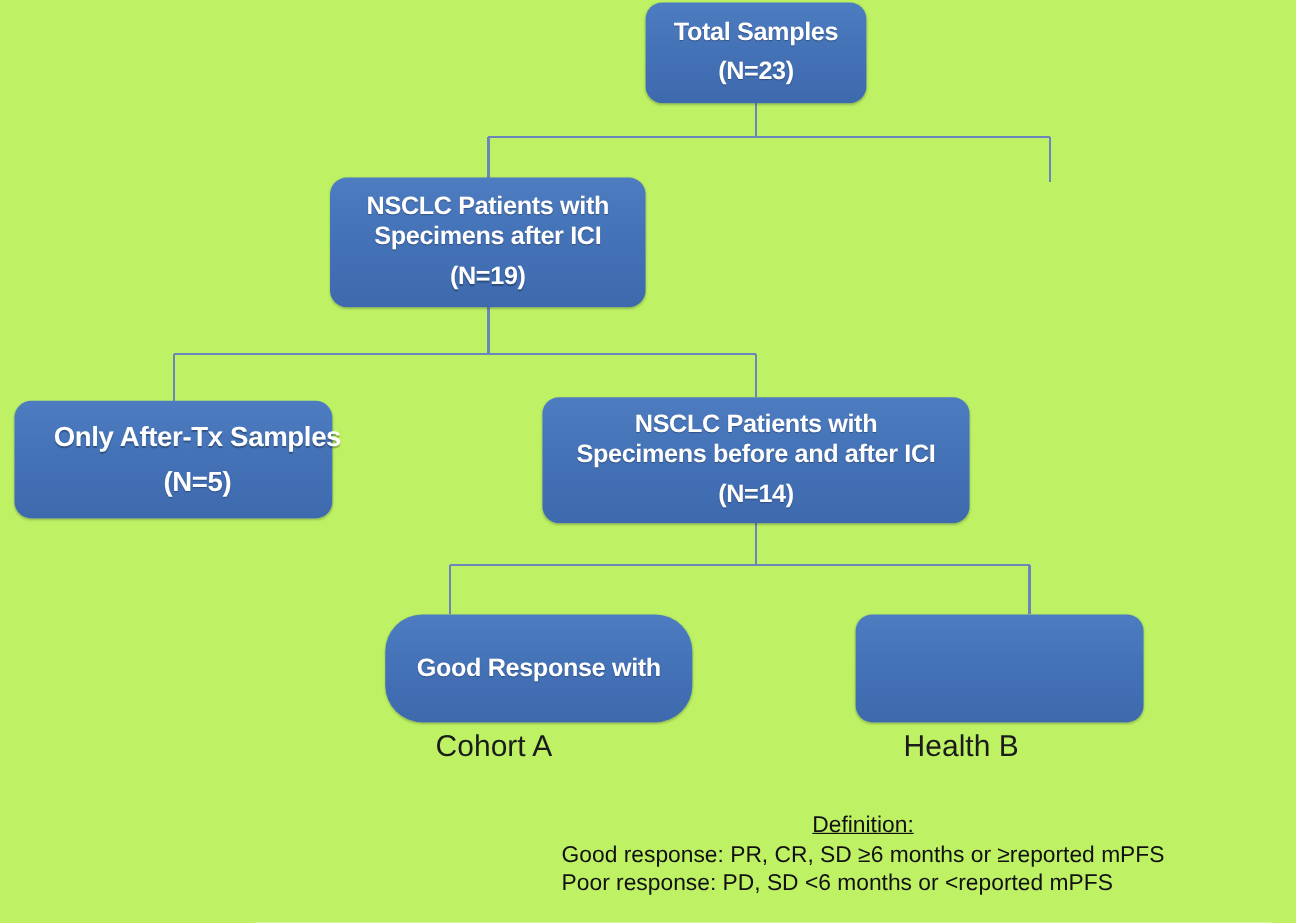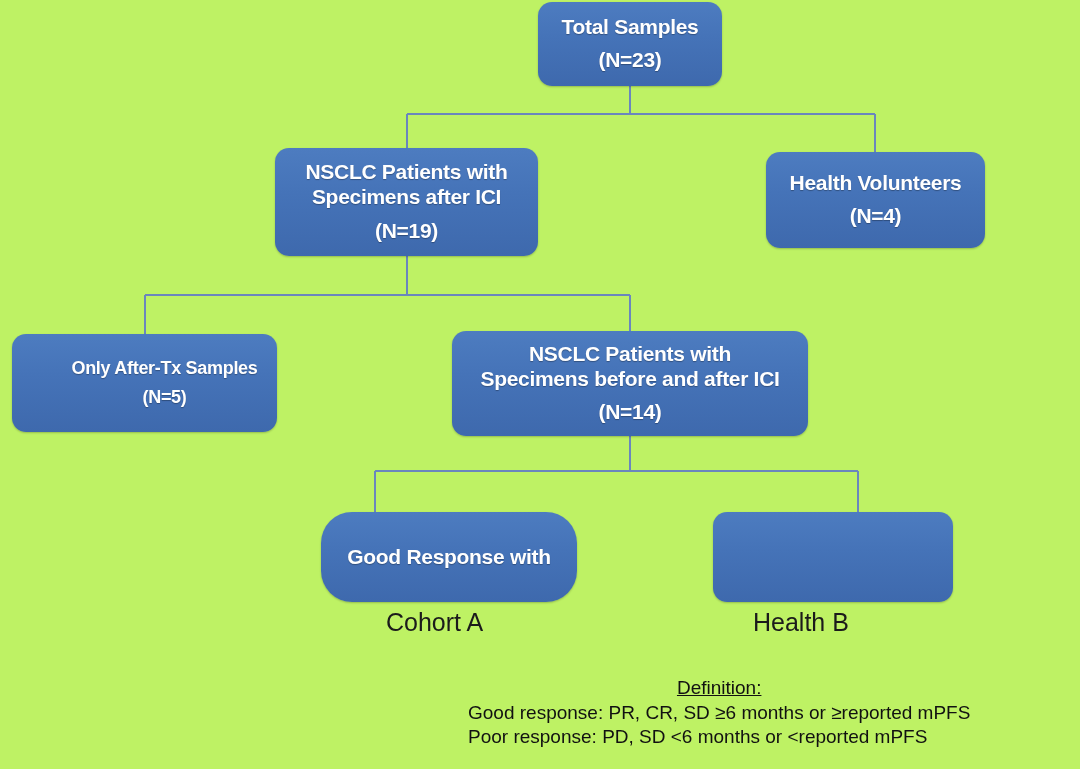--- a/index.html
+++ b/index.html
@@ -56,35 +56,35 @@
   }
   .node .count {
     display: block;
     margin-top: 0.42em;
   }
 
   
   #node-total        { left: 538px;  top: 2px;   width: 184px; height: 84px;  font-size: 21px; }
   #node-after-ici    { left: 275px;  top: 148px; width: 263px; height: 108px; font-size: 21px; }
   #node-volunteers   { left: 766px;  top: 152px; width: 219px; height: 96px;  font-size: 21px; }
-  #node-only-after   { left: 12px;   top: 334px; width: 265px; height: 98px;  font-size: 18px; padding-left: 40px; }
+  #node-only-after   { left: 12px;   top: 334px; width: 265px; height: 98px;  font-size: 23px; padding-left: 40px; }
   #node-before-after { left: 452px;  top: 331px; width: 356px; height: 105px; font-size: 21px; }
   #node-good         { left: 321px;  top: 512px; width: 256px; height: 90px;  font-size: 21px; border-radius: 31px; }
   #node-poor         { left: 713px;  top: 512px; width: 240px; height: 90px;  font-size: 21px; }
 
   
   .cohort-label {
     position: absolute;
     z-index: 2;
     font-size: 25px;
     color: #1b1b1b;
     font-weight: normal;
     white-space: nowrap;
   }
-  #cohort-a { left: 363px; top: 608px; margin-left: 23px; }
+  #cohort-a { left: 363px; top: 608px; }
   #cohort-b { left: 753px; top: 608px; }
 
   
   #definition-block {
     position: absolute;
     z-index: 2;
     left: 468px;
     top: 676px;
     font-size: 19px;
     color: #111111;
@@ -127,24 +127,20 @@
     <span class="line">Total Samples</span>
     <span class="count">(N=23)</span>
   </div>
 
   <div class="node" id="node-after-ici">
     <span class="line">NSCLC Patients with</span>
     <span class="line">Specimens after ICI</span>
     <span class="count">(N=19)</span>
   </div>
 
-  <div class="node" id="node-volunteers">
-    <span class="line">Health Volunteers</span>
-    <span class="count">(N=4)</span>
-  </div>
 
   <div class="node" id="node-only-after">
     <span class="line">Only After-Tx Samples</span>
     <span class="count">(N=5)</span>
   </div>
 
   <div class="node" id="node-before-after">
     <span class="line">NSCLC Patients with</span>
     <span class="line">Specimens before and after ICI</span>
     <span class="count">(N=14)</span>

